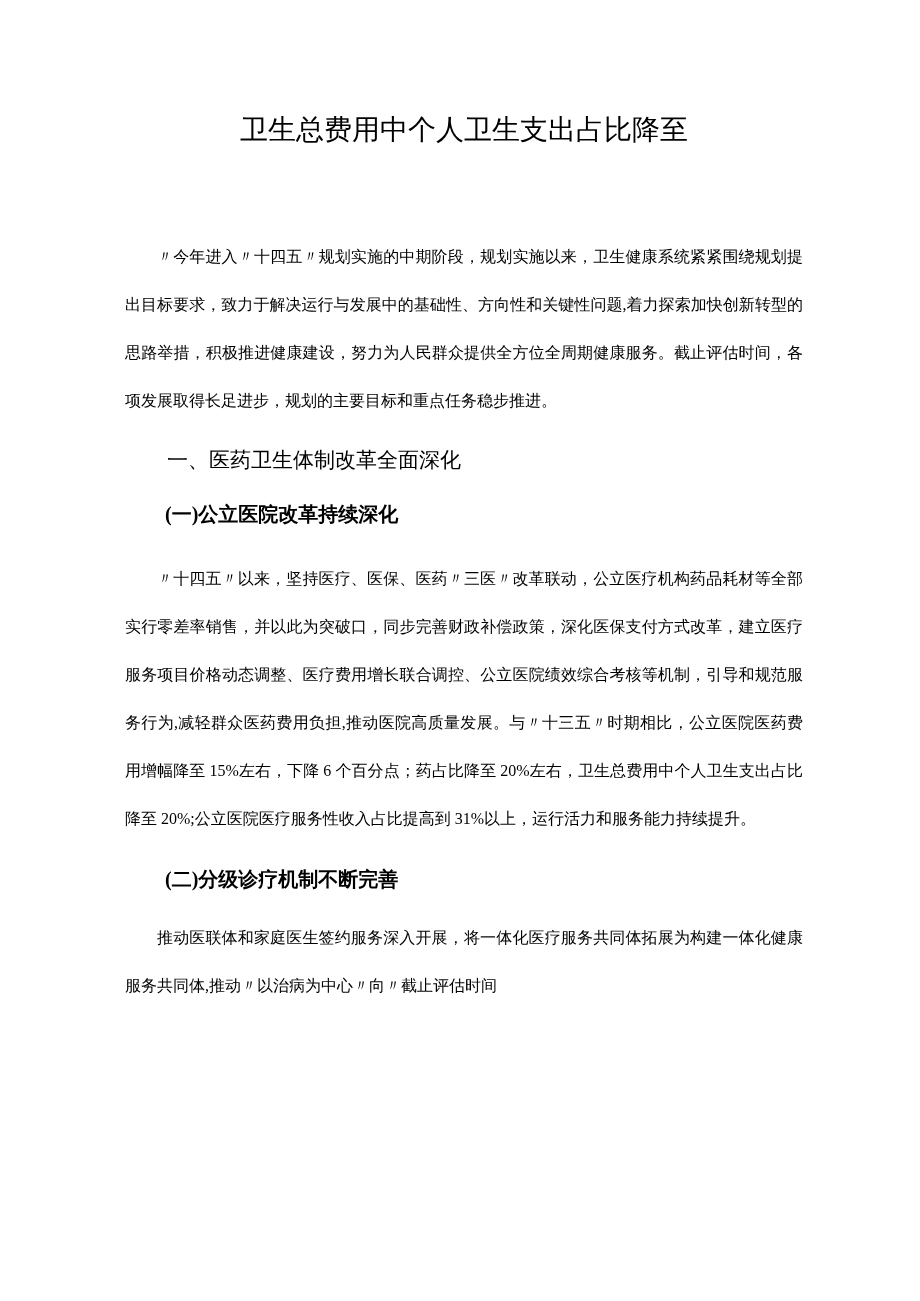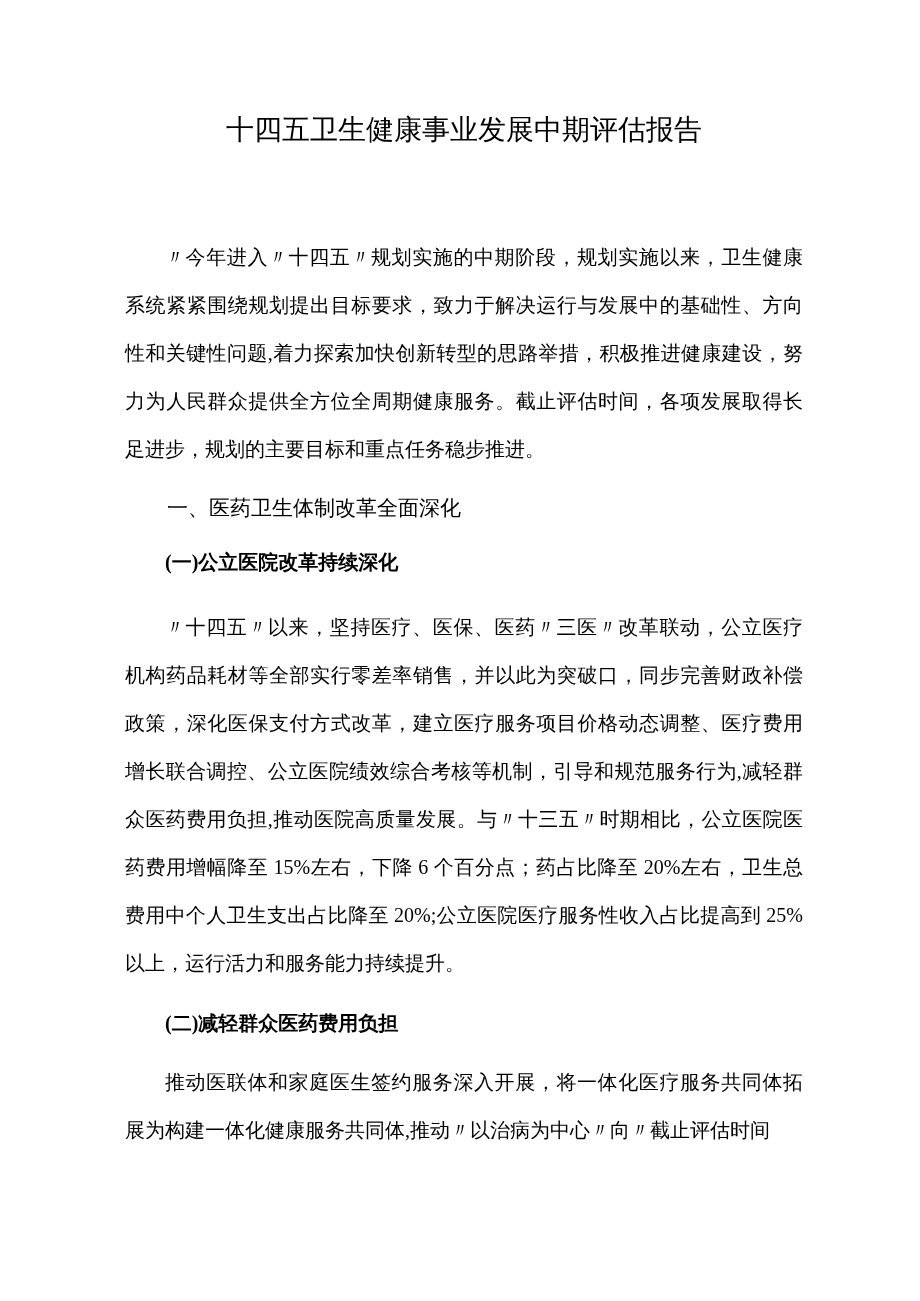--- a/index.html
+++ b/index.html
@@ -23,21 +23,21 @@
   .doc-title {
     margin: 112px 0 0 0;
     font-size: 28px;
     line-height: 36px;
     font-weight: 400;
     text-align: center;
     white-space: nowrap;
   }
   .para {
     margin: 0;
-    font-size: 20px;
+    font-size: 16px;
     line-height: 48px;
     text-align: justify;
     text-indent: 2em;
     word-break: break-all;
   }
   .heading-1 {
     margin: 0;
     font-size: 21px;
     line-height: 48px;
     font-weight: 400;
@@ -56,28 +56,28 @@
   .mt-p2    { margin-top: 17px; }
   .mt-h2b   { margin-top: 12px; }
   .mt-p3    { margin-top: 11px; }
 </style>
 </head>
 <body>
 
 <div class="page">
   <div class="content">
 
-    <h1 class="doc-title">十四五卫生健康事业发展中期评估报告</h1>
+    <h1 class="doc-title">卫生总费用中个人卫生支出占比降至</h1>
 
     <p class="para mt-intro">〃今年进入〃十四五〃规划实施的中期阶段，规划实施以来，卫生健康系统紧紧围绕规划提出目标要求，致力于解决运行与发展中的基础性、方向性和关键性问题,着力探索加快创新转型的思路举措，积极推进健康建设，努力为人民群众提供全方位全周期健康服务。截止评估时间，各项发展取得长足进步，规划的主要目标和重点任务稳步推进。</p>
 
     <h2 class="heading-1 mt-h1">一、医药卫生体制改革全面深化</h2>
 
     <h3 class="heading-2 mt-h2a">(一)公立医院改革持续深化</h3>
 
-    <p class="para mt-p2">〃十四五〃以来，坚持医疗、医保、医药〃三医〃改革联动，公立医疗机构药品耗材等全部实行零差率销售，并以此为突破口，同步完善财政补偿政策，深化医保支付方式改革，建立医疗服务项目价格动态调整、医疗费用增长联合调控、公立医院绩效综合考核等机制，引导和规范服务行为,减轻群众医药费用负担,推动医院高质量发展。与〃十三五〃时期相比，公立医院医药费用增幅降至 15%左右，下降 6 个百分点；药占比降至 20%左右，卫生总费用中个人卫生支出占比降至 20%;公立医院医疗服务性收入占比提高到 25%以上，运行活力和服务能力持续提升。</p>
+    <p class="para mt-p2">〃十四五〃以来，坚持医疗、医保、医药〃三医〃改革联动，公立医疗机构药品耗材等全部实行零差率销售，并以此为突破口，同步完善财政补偿政策，深化医保支付方式改革，建立医疗服务项目价格动态调整、医疗费用增长联合调控、公立医院绩效综合考核等机制，引导和规范服务行为,减轻群众医药费用负担,推动医院高质量发展。与〃十三五〃时期相比，公立医院医药费用增幅降至 15%左右，下降 6 个百分点；药占比降至 20%左右，卫生总费用中个人卫生支出占比降至 20%;公立医院医疗服务性收入占比提高到 31%以上，运行活力和服务能力持续提升。</p>
 
-    <h3 class="heading-2 mt-h2b">(二)减轻群众医药费用负担</h3>
+    <h3 class="heading-2 mt-h2b">(二)分级诊疗机制不断完善</h3>
 
     <p class="para mt-p3">推动医联体和家庭医生签约服务深入开展，将一体化医疗服务共同体拓展为构建一体化健康服务共同体,推动〃以治病为中心〃向〃截止评估时间</p>
 
   </div>
 </div>
 
 </body></html>

